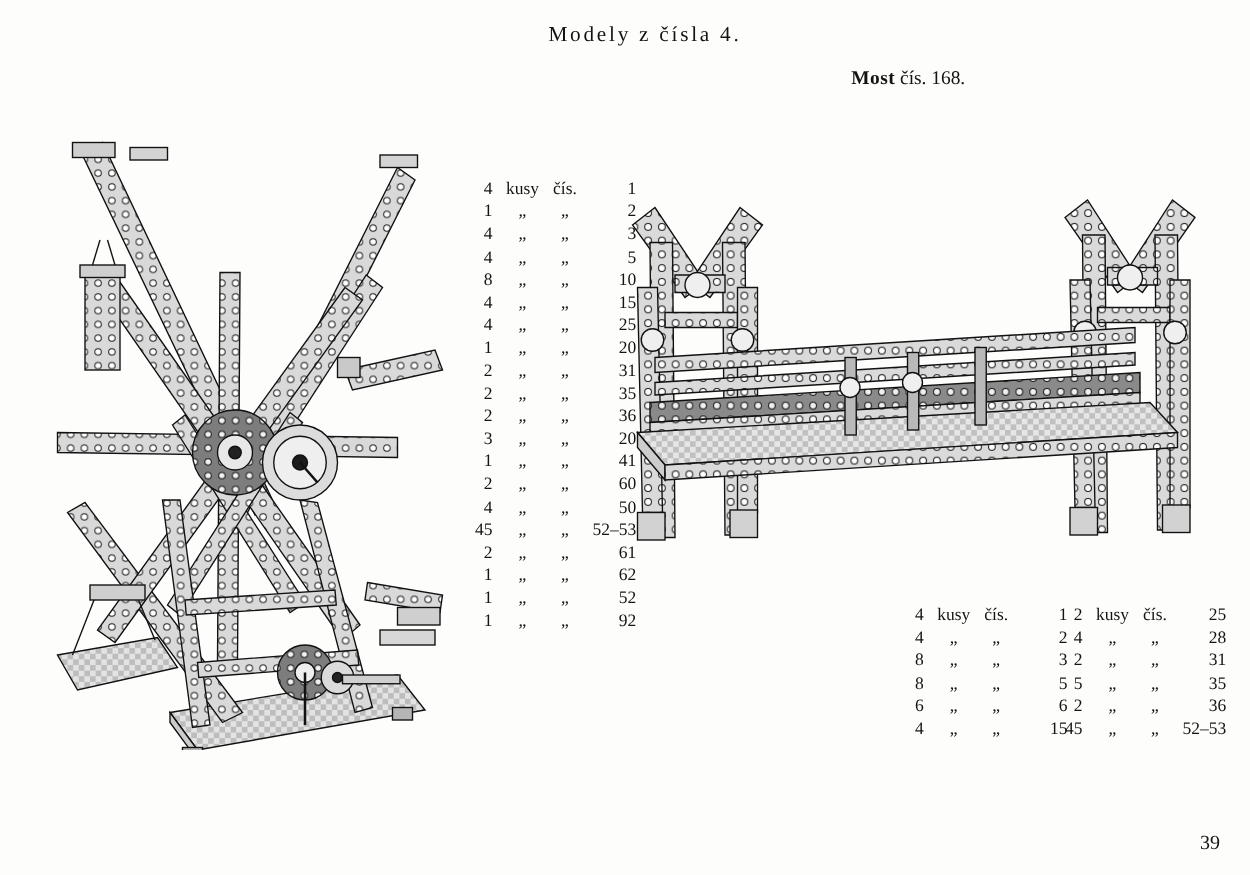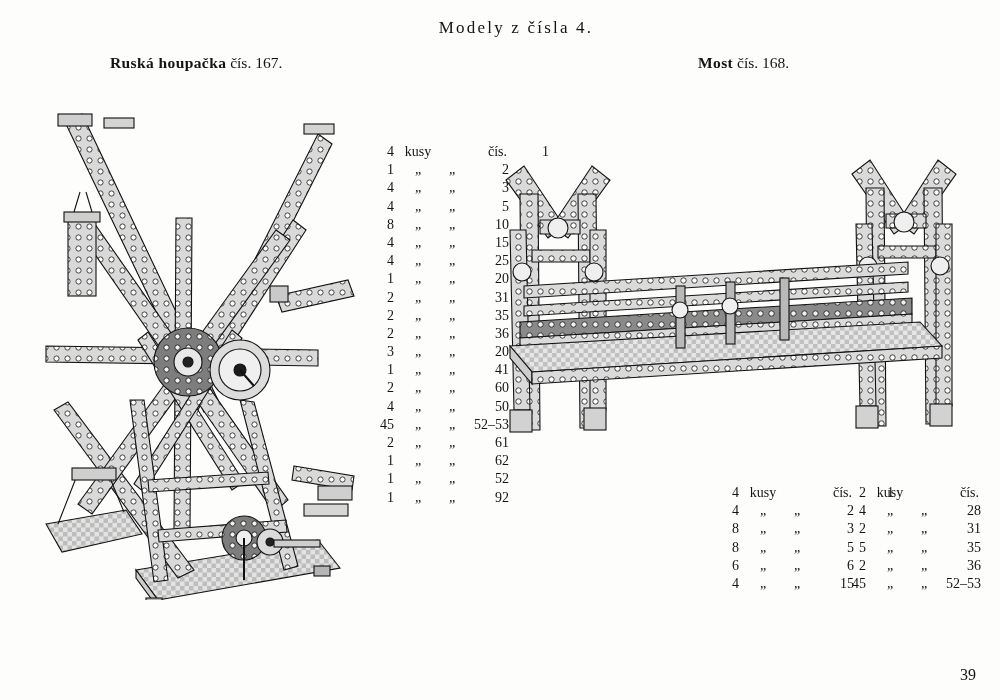--- a/index.html
+++ b/index.html
@@ -38,21 +38,21 @@
     white-space: nowrap;
   }
   .model-title .bold {
     font-weight: bold;
     letter-spacing: 0.4px;
   }
   .model-title .light {
     font-weight: normal;
   }
   #title-left { top: 54px; left: 110px; }
-  #title-right { top: 54px; left: 698px; }
+  #title-right { top: 54px; left: 681px; }
 
   
   .parts-list {
     position: absolute;
     font-size: 14px;
     font-family: "Liberation Serif", serif;
   }
   .parts-row {
     display: flex;
     align-items: baseline;
@@ -62,22 +62,21 @@
     width: 26px;
     text-align: right;
     padding-right: 5px;
   }
   .c-word {
     width: 38px;
     text-align: center;
   }
   .c-cis {
     width: 30px;
-    text-align: right;
-    margin-left: 40px;
+    text-align: center;
   }
   .c-num {
     width: 42px;
     text-align: right;
   }
   .ditto { text-align: center; width: 38px; font-style: normal; }
   .ditto-c { text-align: center; width: 30px; }
 
   #list-left { top: 144px; left: 368px; }
   #list-right-a { top: 485px; left: 713px; }
@@ -99,24 +98,20 @@
   #fig-bridge { left: 480px; top: 110px; width: 500px; height: 360px; }
   svg { display: block; }
 </style>
 </head>
 <body>
 
 <div class="page">
 
   <div class="page-heading">Modely z čísla 4.</div>
 
-  <div class="model-title" id="title-left">
-    <span class="bold">Ruská houpačka</span>
-    <span class="light">čís. 167.</span>
-  </div>
 
   <div class="model-title" id="title-right">
     <span class="bold">Most</span>
     <span class="light">čís. 168.</span>
   </div>
 
   <div class="figure" id="fig-wheel">
     <svg width="350" height="500" viewBox="0 0 350 500" xmlns="http://www.w3.org/2000/svg">
       <defs>
 

